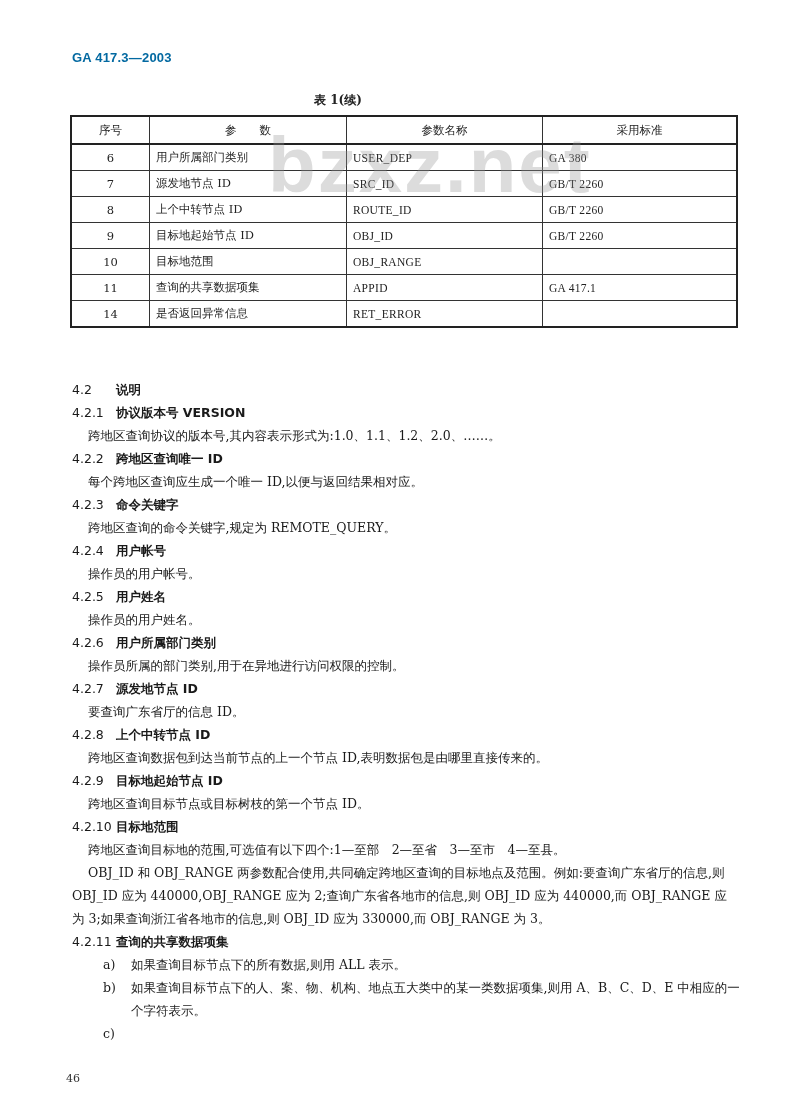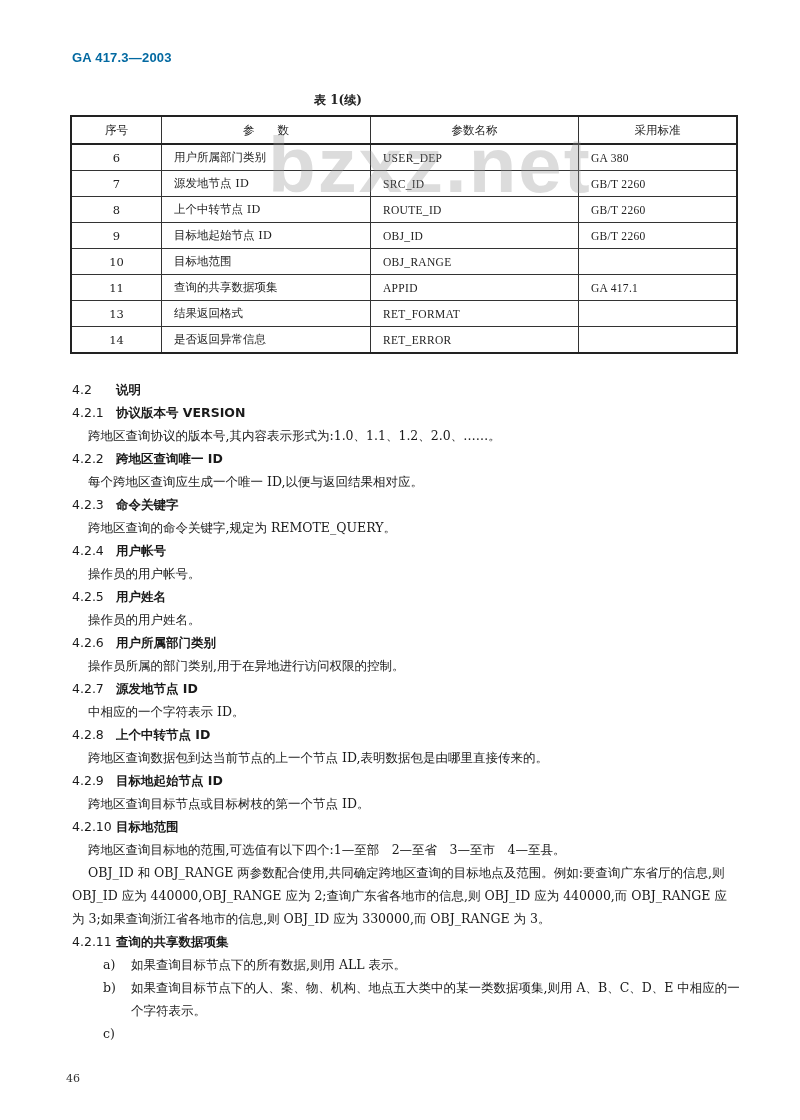--- a/index.html
+++ b/index.html
@@ -13,21 +13,21 @@
   }
   .table-caption {
     position: absolute; left: 0; width: 676px; top: 92px; text-align: center;
     font-size: 12px; font-weight: bold; color: #222;
   }
   table.params {
     position: absolute; left: 70px; top: 115px; width: 668px;
     border-collapse: collapse; font-size: 11.5px; color: #222;
   }
   table.params th, table.params td {
-    border: 1px solid #333; padding: 0 12px; height: 25px; vertical-align: middle;
+    border: 1px solid #333; padding: 0 6px; height: 25px; vertical-align: middle;
   }
   table.params thead th { height: 26px; font-weight: normal; text-align: center; border-bottom: 2px solid #222; }
   table.params td.num { text-align: center; }
   table.params tr > *:nth-child(1) { width: 65px; }
   table.params tr > *:nth-child(2) { width: 184px; }
   table.params tr > *:nth-child(3) { width: 183px; }
   table.params td.code, table.params td.std {
     font-family: "Liberation Serif", "DejaVu Serif", serif; letter-spacing: 0.3px;
   }
   table.params { border: 2px solid #222; }
@@ -92,26 +92,20 @@
       <td class="code">OBJ_RANGE</td>
       <td class="std"></td>
     </tr>
     <tr>
       <td class="num">11</td>
       <td>查询的共享数据项集</td>
       <td class="code">APPID</td>
       <td class="std">GA 417.1</td>
     </tr>
     <tr>
-      <td class="num">13</td>
-      <td>结果返回格式</td>
-      <td class="code">RET_FORMAT</td>
-      <td class="std"></td>
-    </tr>
-    <tr>
       <td class="num">14</td>
       <td>是否返回异常信息</td>
       <td class="code">RET_ERROR</td>
       <td class="std"></td>
     </tr>
   </tbody>
 </table>
 
 <div class="watermark">bzxz.net</div>
 
@@ -146,21 +140,21 @@
   <div class="p">操作员的用户姓名。</div>
 
   <div class="h">
     <span class="num">4.2.6</span><span>用户所属部门类别</span>
   </div>
   <div class="p">操作员所属的部门类别,用于在异地进行访问权限的控制。</div>
 
   <div class="h">
     <span class="num">4.2.7</span><span>源发地节点 ID</span>
   </div>
-  <div class="p">中相应的一个字符表示 ID。</div>
+  <div class="p">要查询广东省厅的信息 ID。</div>
 
   <div class="h">
     <span class="num">4.2.8</span><span>上个中转节点 ID</span>
   </div>
   <div class="p">跨地区查询数据包到达当前节点的上一个节点 ID,表明数据包是由哪里直接传来的。</div>
 
   <div class="h">
     <span class="num">4.2.9</span><span>目标地起始节点 ID</span>
   </div>
   <div class="p">跨地区查询目标节点或目标树枝的第一个节点 ID。</div>

